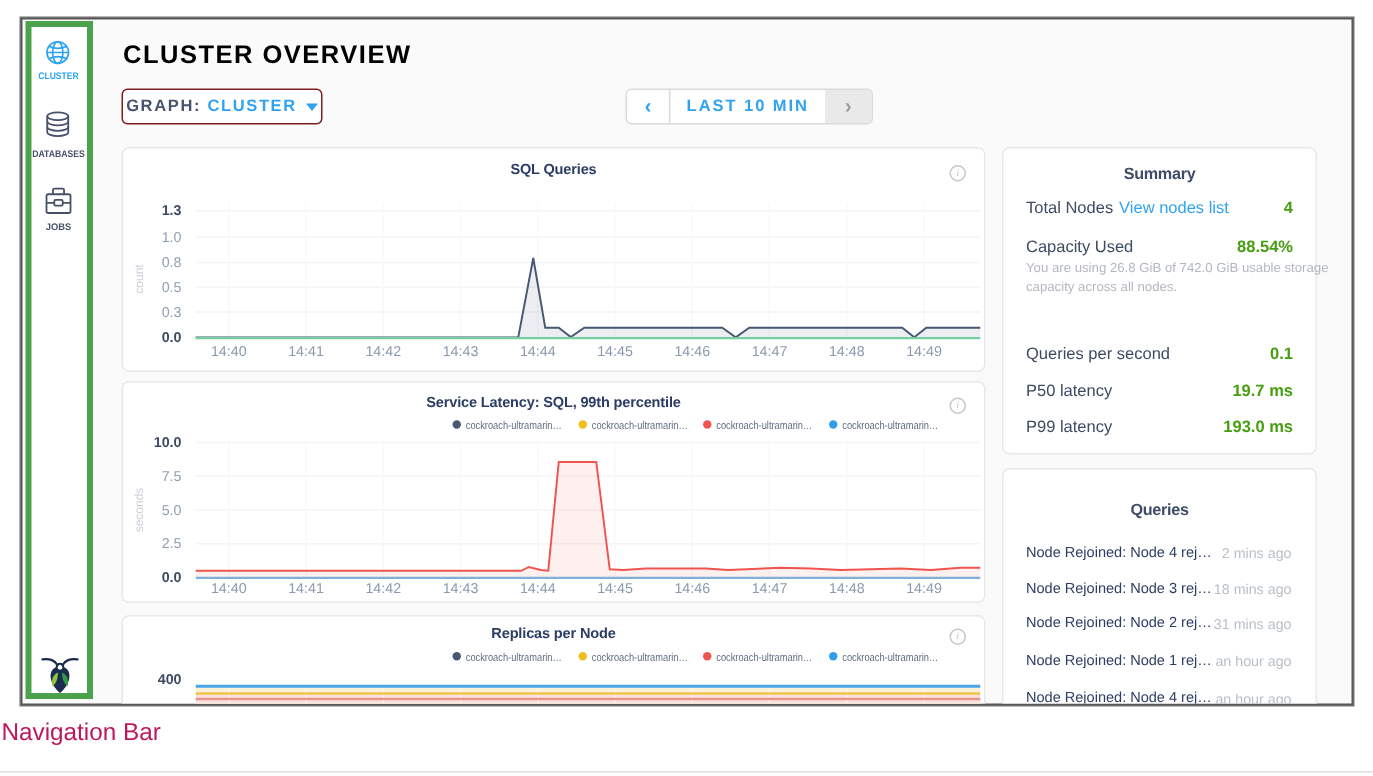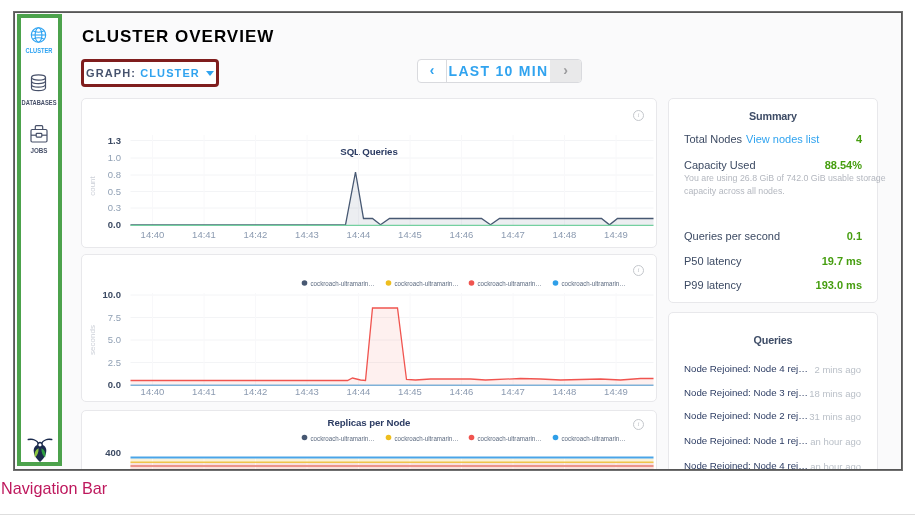--- a/index.html
+++ b/index.html
@@ -10,21 +10,21 @@
   #frame{left:14px;top:12px;width:886px;height:456px;border:1px solid #575757;
          box-shadow:0 0 0 1px #6f6f6f;
          background:#fafafb;overflow:hidden;}
   
   #greenbox{left:2px;top:1px;width:37px;height:444px;border:4px solid #4ca24c;background:#fff;}
   
   #caption{left:1px;top:479px;font-size:16.2px;color:#be185d;}
   #bottomline{left:0;top:514px;width:915px;height:1px;background:#dedede;}
   
   #pagetitle{left:67px;top:14px;font-size:17px;font-weight:bold;letter-spacing:1.0px;color:#000000;}
-  .btn{position:absolute;height:22px;background:#fff;border:3px solid #7f1d1d;border-radius:4px;
+  .btn{position:absolute;height:22px;background:#fff;border:1px solid #7f1d1d;border-radius:4px;
        display:flex;align-items:center;justify-content:center;
        font-size:11px;font-weight:bold;letter-spacing:1.1px;color:#47536e;}
   .blue{color:#30a3ef;}
   .caret{display:inline-block;width:0;height:0;border-left:4px solid transparent;
          border-right:4px solid transparent;border-top:5px solid #30a3ef;margin-left:6px;}
   
   .card{position:absolute;background:#fff;border:1px solid #e8e8eb;border-radius:5px;}
   .ctitle{position:absolute;width:100%;text-align:center;font-size:9.7px;font-weight:bold;letter-spacing:-0.1px;color:#2c3c63;}
   .info{position:absolute;width:9px;height:9px;border:1px solid #c4c7cc;border-radius:50%;
         color:#c4c7cc;font-size:7px;line-height:9px;text-align:center;font-style:italic;font-family:"Liberation Serif",serif;}
@@ -76,26 +76,26 @@
       <path d="M-1.6,-4.5 C-3,-7.5 -7,-9.3 -11.7,-8.4" fill="none" stroke="#1b2b4d" stroke-width="1.5" stroke-linecap="round"></path>
       <path d="M-1.4,0.3 C-4.8,1.8 -6,5.2 -5.1,9.4 C-2.6,7.8 -1.3,4.6 -1.4,0.3 Z" fill="#8bc53f"></path>
       <path d="M1.4,0.3 C4.8,1.8 6,5.2 5.1,9.4 C2.6,7.8 1.3,4.6 1.4,0.3 Z" fill="#2d9c42"></path>
     </g>
   </svg>
 
   <div class="abs" id="pagetitle">CLUSTER OVERVIEW</div>
   <div class="btn" style="left:66px;top:46px;width:132px;">GRAPH:&nbsp;<span class="blue">CLUSTER</span><span class="caret"></span></div>
   <div class="abs" id="timegroup" style="left:402px;top:46px;width:163px;height:22px;border:1px solid #d9dade;border-radius:4px;background:#fff;">
     <div class="abs" style="left:0;top:0;width:28px;height:22px;border-right:1px solid #d9dade;color:#30a3ef;font-size:14px;font-weight:bold;text-align:center;line-height:21px;">‹</div>
-    <div class="abs" style="left:29px;top:0;width:103px;height:22px;color:#30a3ef;font-size:14px;font-weight:bold;letter-spacing:1.3px;text-align:center;line-height:22px;">LAST 10 MIN</div>
+    <div class="abs" style="left:29px;top:0;width:103px;height:22px;color:#30a3ef;font-size:11px;font-weight:bold;letter-spacing:1.3px;text-align:center;line-height:22px;">LAST 10 MIN</div>
     <div class="abs" style="left:132px;top:0;width:31px;height:22px;background:#e9e9ea;border-radius:0 3px 3px 0;color:#9b9b9d;font-size:14px;font-weight:bold;text-align:center;line-height:21px;">›</div>
   </div>
 
   <div class="card" id="card1" style="left:66px;top:85px;width:574px;height:148px;">
-    <div class="ctitle" style="top:9px;margin-top:38px;">SQL Queries</div>
+    <div class="ctitle" style="top:9px;">SQL Queries</div>
     <div class="info" style="right:12px;top:11px;">i</div>
     <svg width="574" height="148" style="position:absolute;left:0;top:0;">
       <g stroke="#f3f4f6" stroke-width="1">
         <line x1="48.5" y1="41.5" x2="571.5" y2="41.5"></line>
         <line x1="48.5" y1="59" x2="571.5" y2="59"></line>
         <line x1="48.5" y1="76" x2="571.5" y2="76"></line>
         <line x1="48.5" y1="92.5" x2="571.5" y2="92.5"></line>
         <line x1="48.5" y1="109" x2="571.5" y2="109"></line>
       </g>
       <g stroke="#f8f8fa" stroke-width="1">
@@ -130,20 +130,21 @@
           <text x="431" y="138.5">14:47</text>
         <text x="482.5" y="138.5">14:48</text>
           <text x="534" y="138.5">14:49</text>
       </g>
       <path d="M48.5,125.5 L263.5,125.5 L273.5,73 L281.5,119.5 L290.5,119.5 L298.5,125.5 L307.5,119.5 L399.5,119.5 L408.5,125.8 L417.5,119.5 L519.5,119.5 L527.5,125.8 L535.5,119.5 L571.5,119.5 L571.5,126.2 L48.5,126.2 Z" fill="rgba(71,88,114,0.10)" stroke="none"></path>
       <path d="M48.5,125.9 L263.5,125.9 L273.5,73 L281.5,119.5 L290.5,119.5 L298.5,125.7 L307.5,119.5 L399.5,119.5 L408.5,125.8 L417.5,119.5 L519.5,119.5 L527.5,125.8 L535.5,119.5 L571.5,119.5" fill="none" stroke="#475872" stroke-width="1.3"></path>
       <line x1="48.5" y1="126.4" x2="571.5" y2="126.4" stroke="#74d0a0" stroke-width="1.4"></line>
     </svg>
   </div>
   <div class="card" id="card2" style="left:66px;top:241px;width:574px;height:146px;">
+    <div class="ctitle" style="top:8px;">Service Latency: SQL, 99th percentile</div>
     <div class="info" style="right:12px;top:10px;">i</div>
     <svg width="574" height="146" style="position:absolute;left:0;top:0;">
       <g font-size="7.5" fill="#5d6b80">
         <circle cx="222.5" cy="28" r="2.8" fill="#475872"></circle>
           <text x="228.5" y="31" textLength="64" lengthAdjust="spacingAndGlyphs">cockroach-ultramarin…</text>
         <circle cx="306.5" cy="28" r="2.8" fill="#eebe1e"></circle>
           <text x="312.5" y="31" textLength="64" lengthAdjust="spacingAndGlyphs">cockroach-ultramarin…</text>
         <circle cx="389.5" cy="28" r="2.8" fill="#f0544f"></circle>
           <text x="395.5" y="31" textLength="64" lengthAdjust="spacingAndGlyphs">cockroach-ultramarin…</text>
         <circle cx="473.5" cy="28" r="2.8" fill="#2f9fe8"></circle>

